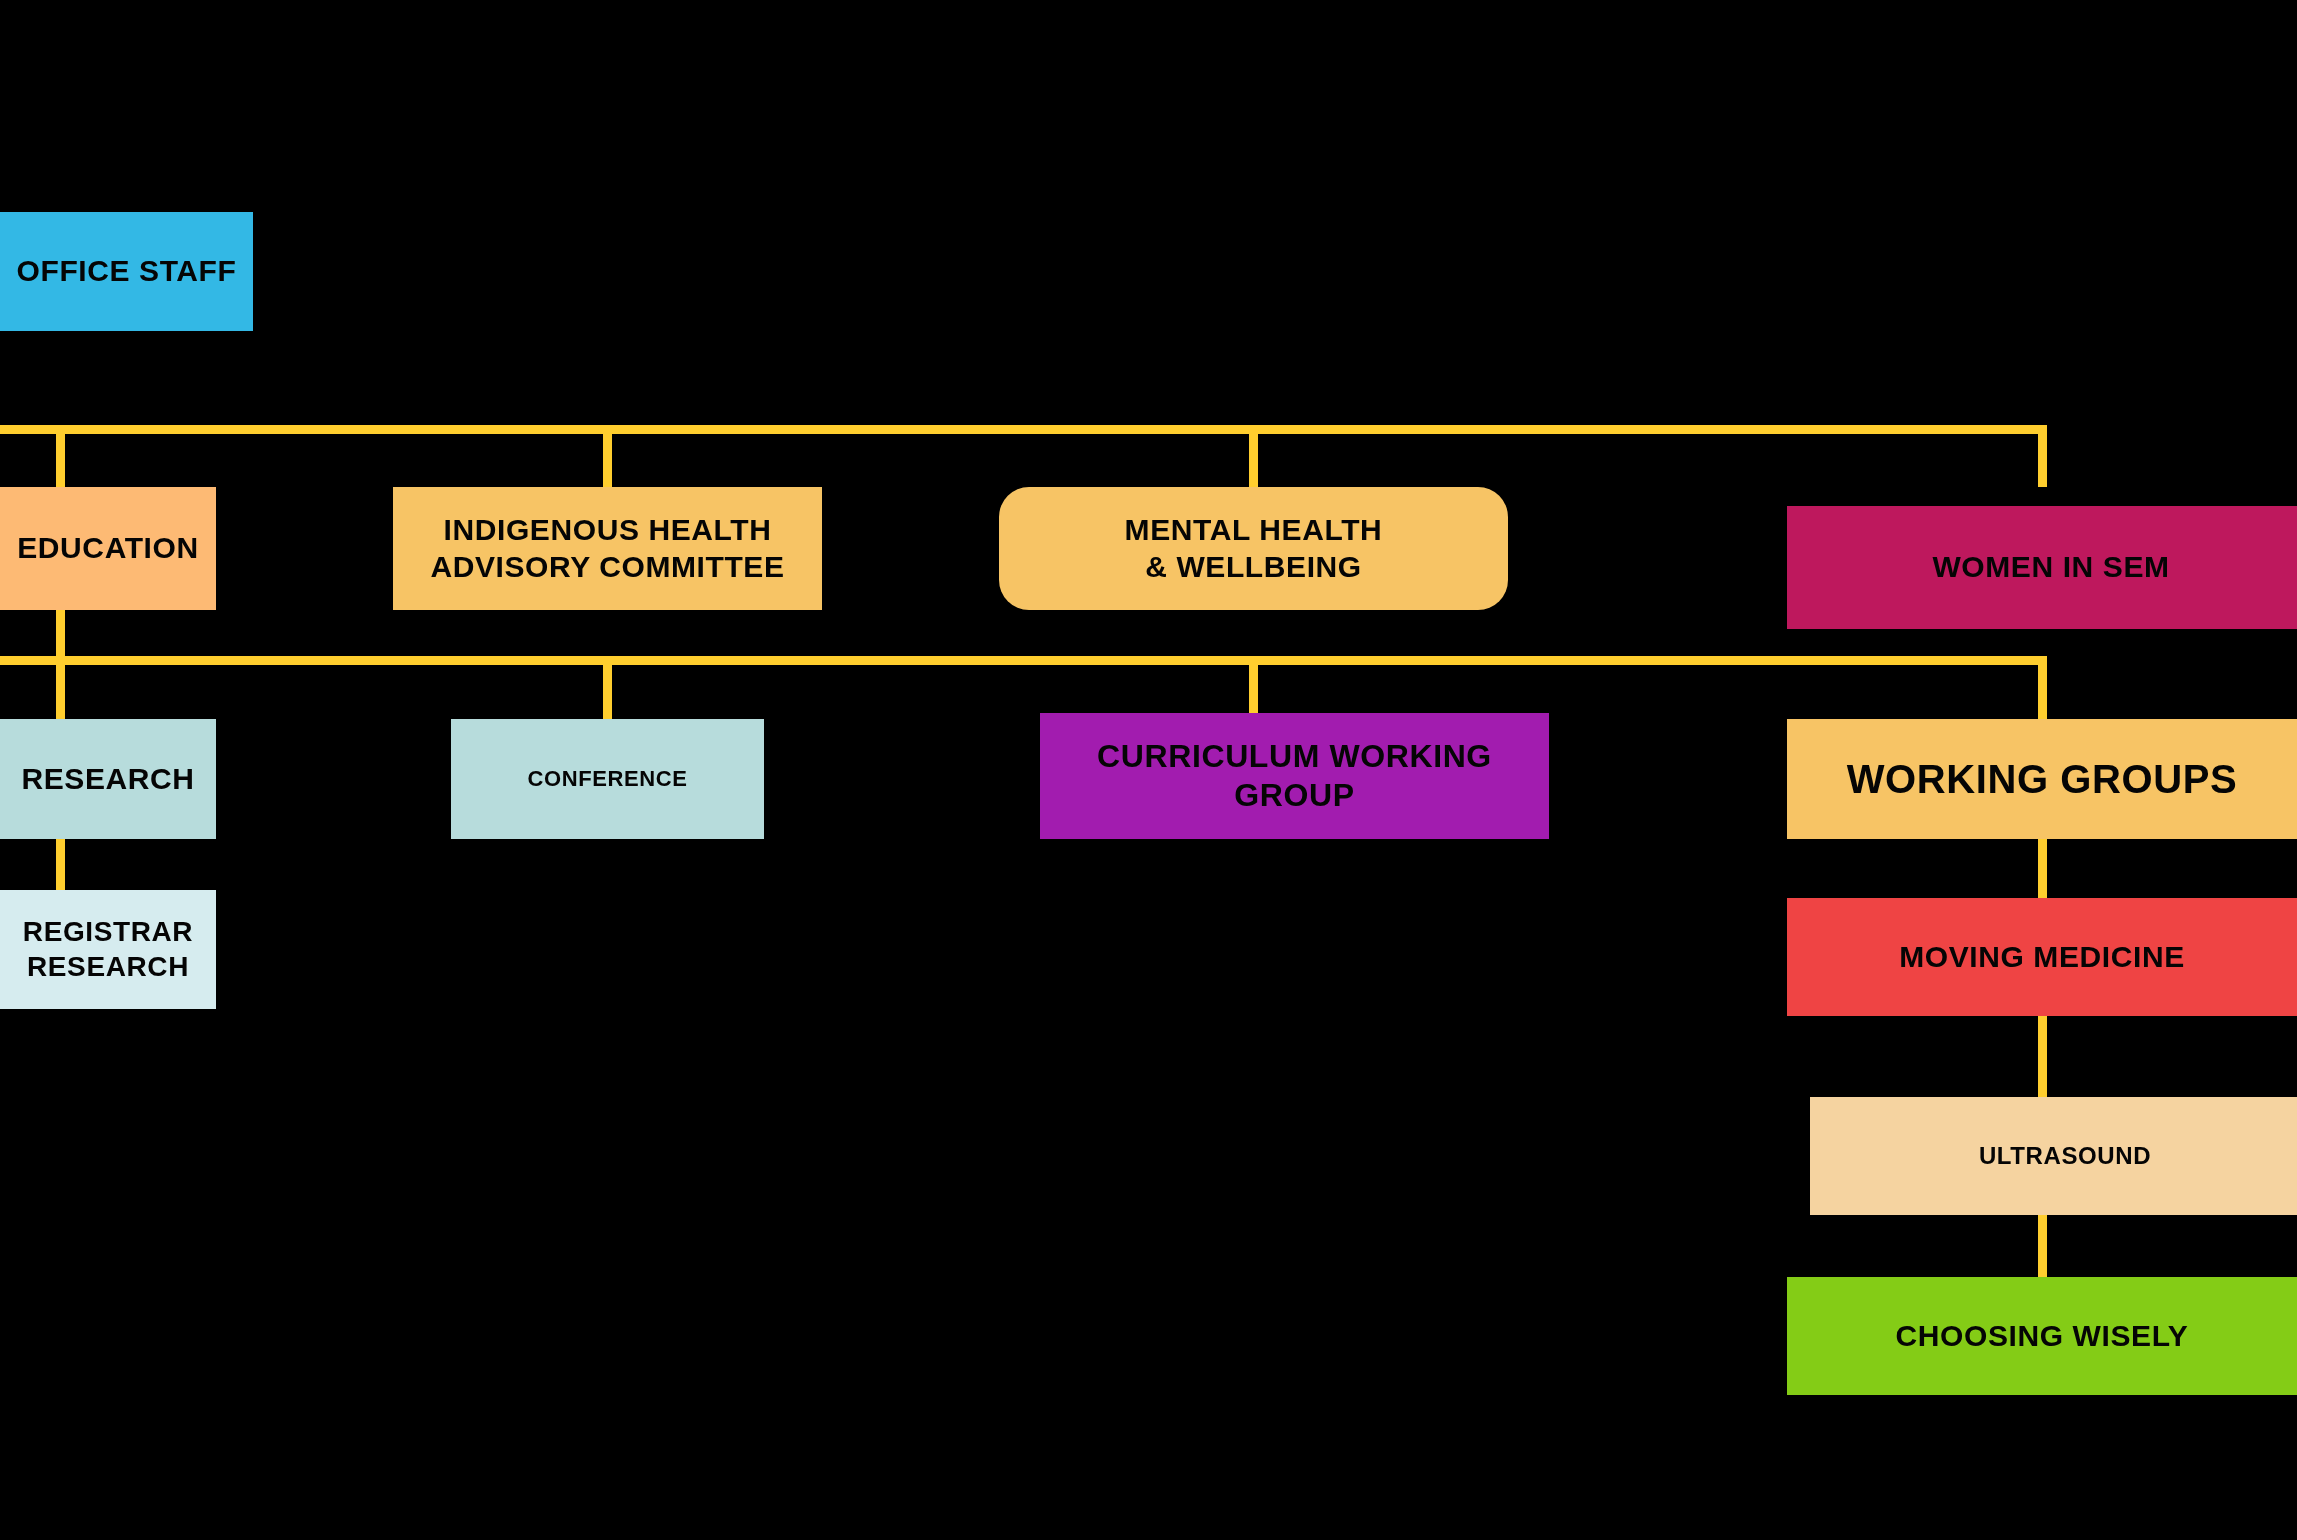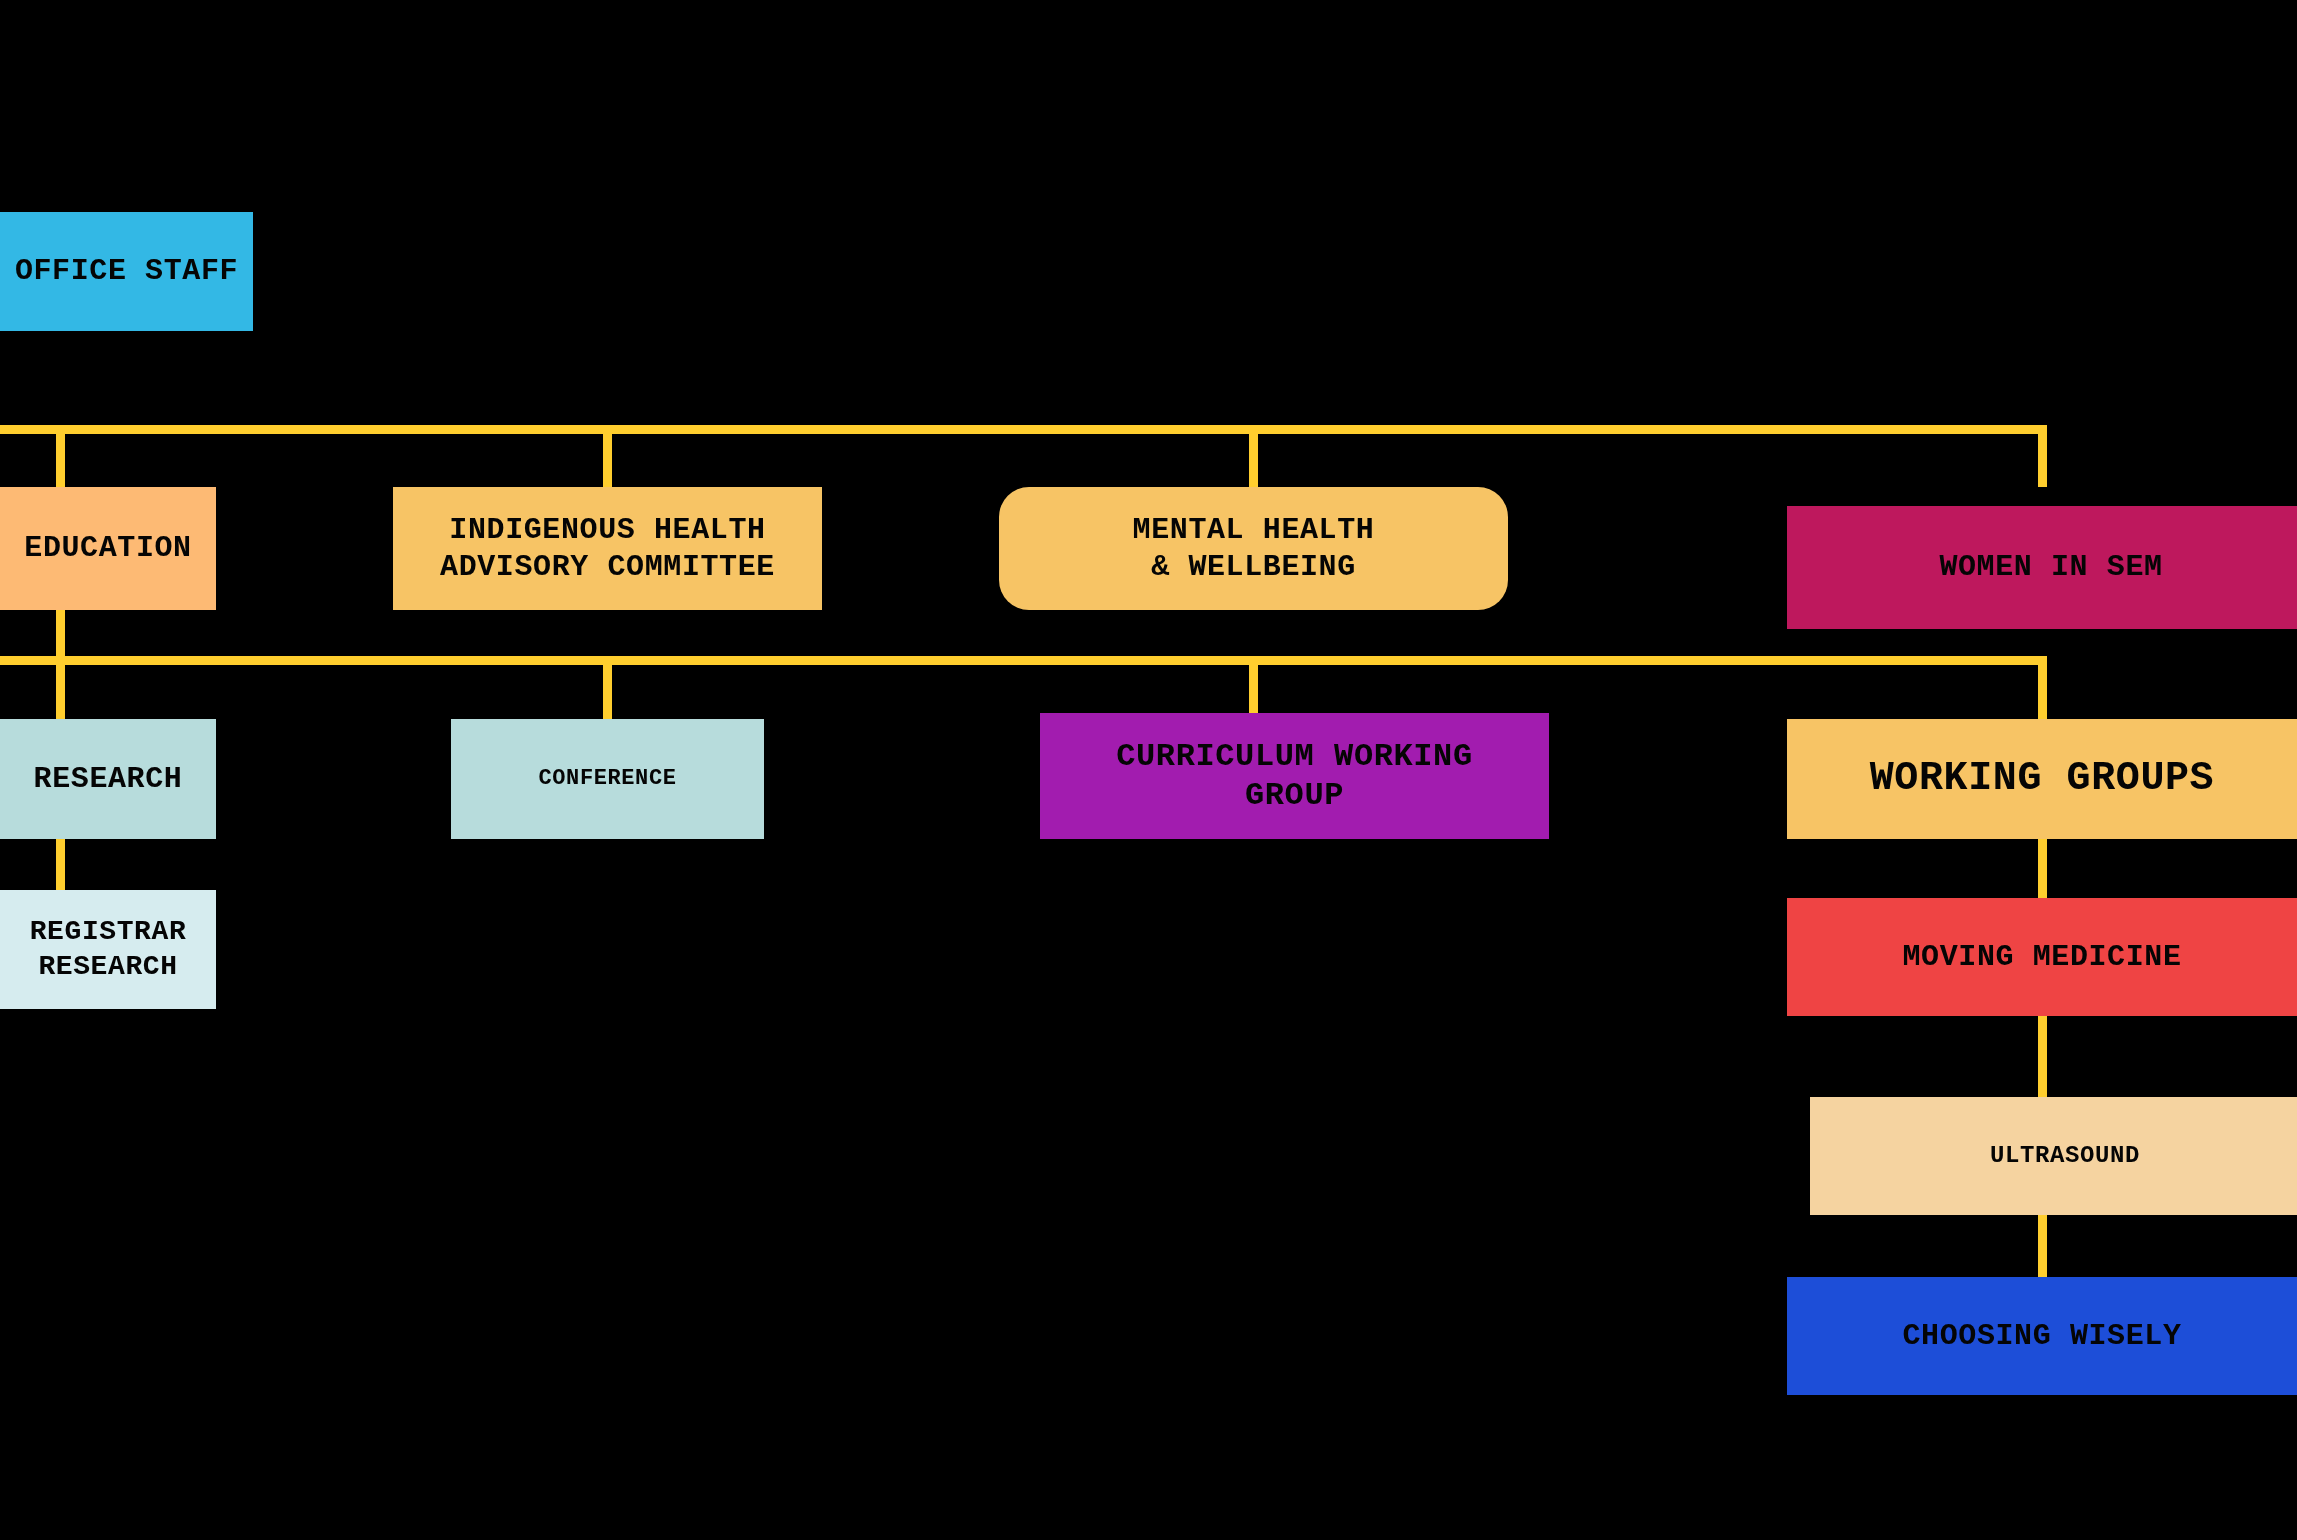--- a/index.html
+++ b/index.html
@@ -6,21 +6,21 @@
     margin: 0;
     padding: 0;
     background: #000000;
   }
   #chart-root {
     position: relative;
     width: 2297px;
     height: 1540px;
     background: #000000;
     overflow: hidden;
-    font-family: Liberation Mono, monospace;
+    font-family: Liberation Sans, sans-serif;
   }
   .node {
     position: absolute;
     display: flex;
     align-items: center;
     justify-content: center;
     text-align: center;
     box-sizing: border-box;
     color: #050505;
     font-weight: 700;
@@ -94,17 +94,17 @@
       <div class="node" style="left: 0px; top: 890px; width: 216px; height: 119px; background: rgb(214, 236, 239); font-size: 28px;">
         <span class="label">REGISTRAR
 RESEARCH</span>
       </div>
       <div class="node" style="left: 1787px; top: 898px; width: 510px; height: 118px; background: #ef4444; font-size: 30px;">
         <span class="label">MOVING MEDICINE</span>
       </div>
       <div class="node" style="left: 1787px; top: 1097px; width: 510px; height: 118px; background: rgb(245, 211, 160); font-size: 24px; margin-left: 23px;">
         <span class="label">ULTRASOUND</span>
       </div>
-      <div class="node" style="left: 1787px; top: 1277px; width: 510px; height: 118px; background: #1d4ed8; font-size: 30px;">
+      <div class="node" style="left: 1787px; top: 1277px; width: 510px; height: 118px; background: #84cc16; font-size: 30px;">
         <span class="label">CHOOSING WISELY</span>
       </div>
     </div>
 </div>
 
 </body></html>

